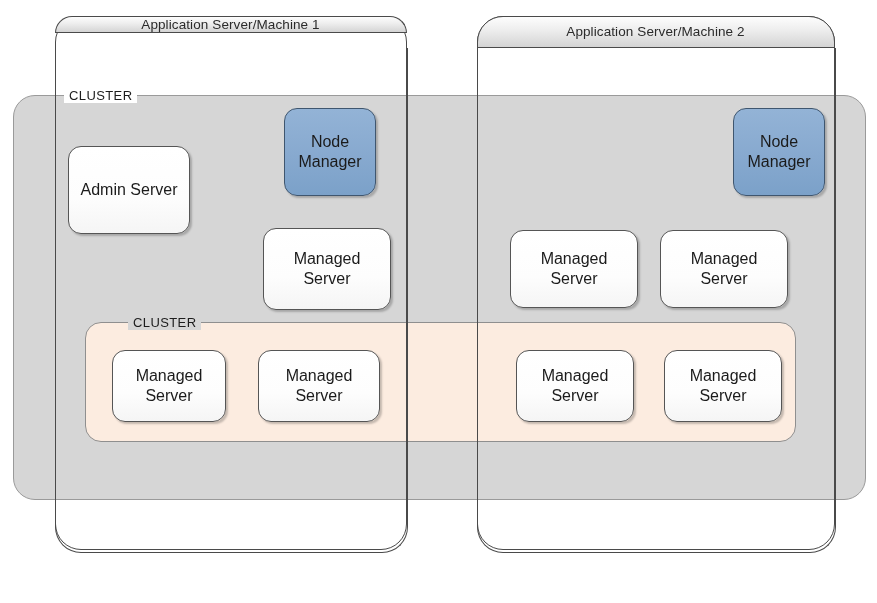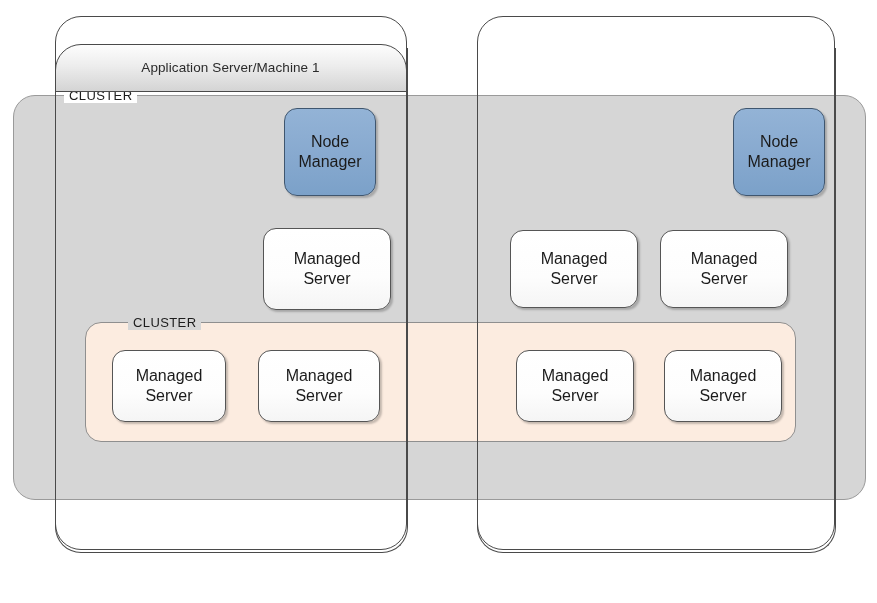--- a/index.html
+++ b/index.html
@@ -124,32 +124,38 @@
   }
 </style>
 </head>
 <body>
 
 <div id="canvas">
 
   <div class="domain" style="left:13px; top:95px; width:853px; height:405px;"></div>
 
   <div class="machine" style="left:55px; top:16px; width:352px; height:534px;">
-    <div class="machine-header" style="width:352px; height:48px;margin-top:28px;">
+    <div class="machine-header" style="width:352px; height:17px;">
       <span>Application Server/Machine 1</span>
     </div>
     <div class="machine-body" style="top:30.5px; height:505px;"></div>
   </div>
 
   <div class="machine" style="left:477px; top:16px; width:358px; height:534px;">
+    <div class="machine-header" style="width:358px; height:32px;">
+      <span>Application Server/Machine 2</span>
+    </div>
     <div class="machine-body" style="top:30.5px; height:505px;"></div>
   </div>
 
   <div class="domain-label" style="left:64px; top:88px;">CLUSTER</div>
 
+  <div class="node-box box-white" style="left:68px; top:146px; width:122px; height:88px;">
+    <span class="ln">Admin Server</span>
+  </div>
 
   <div class="node-box box-blue" style="left:284px; top:108px; width:92px; height:88px;">
     <span class="ln">Node</span>
     <span class="ln">Manager</span>
   </div>
 
   <div class="node-box box-white" style="left:263px; top:228px; width:128px; height:82px;">
     <span class="ln">Managed</span>
     <span class="ln">Server</span>
   </div>

